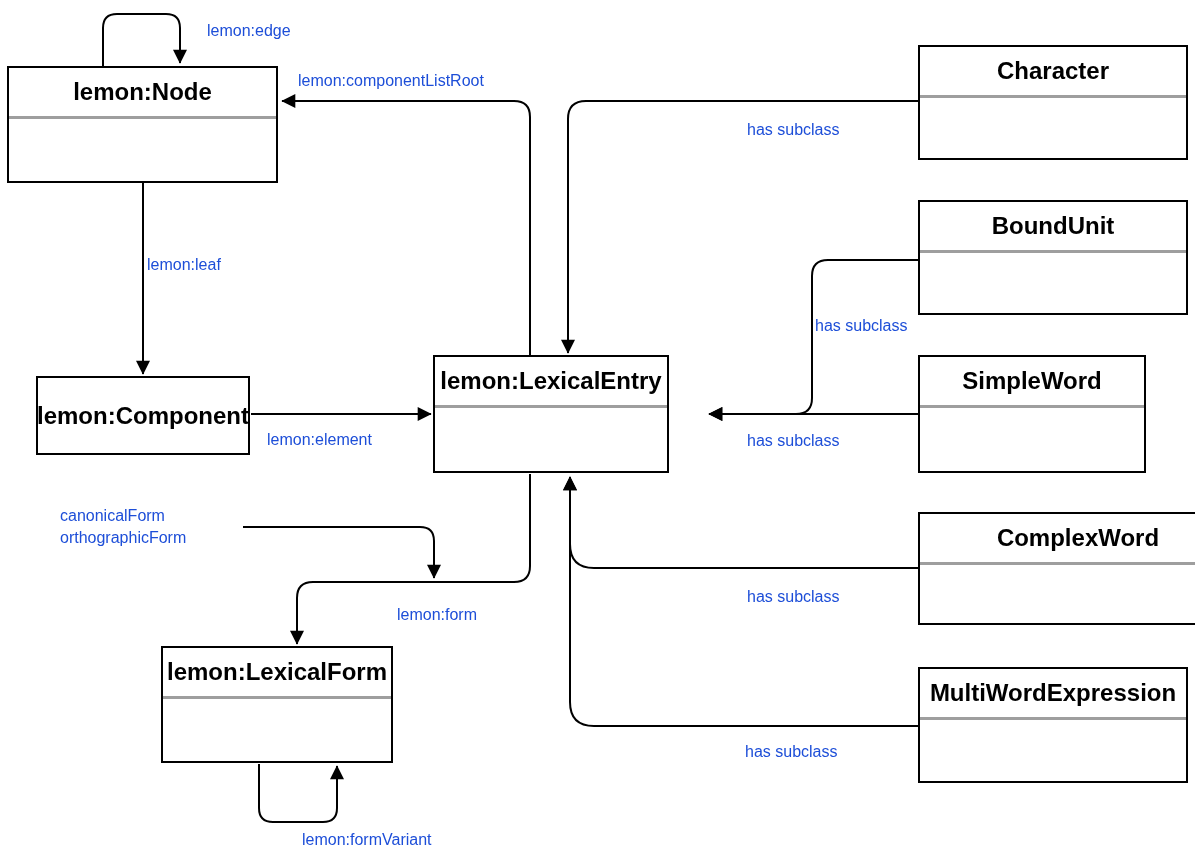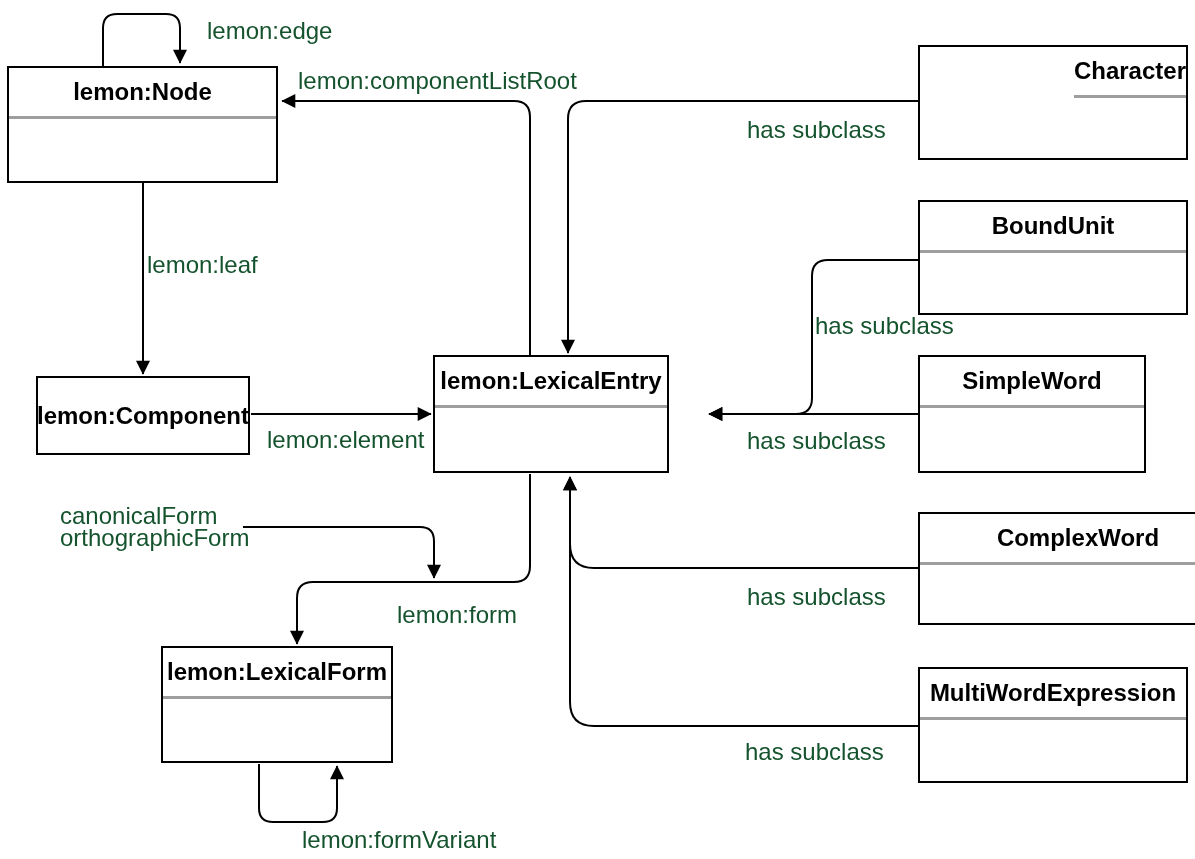--- a/index.html
+++ b/index.html
@@ -40,23 +40,23 @@
   .uml-body { flex: 1 1 auto; background: #ffffff; }
   .uml-box.single {
     align-items: center;
     justify-content: center;
     font-size: 24px;
     font-weight: bold;
     color: #000000;
   }
   .edge-label {
     position: absolute;
-    font-size: 24px;
+    font-size: 16px;
     line-height: 22px;
-    color: #14532d;
+    color: #1d4ed8;
     white-space: nowrap;
     z-index: 3;
   }
   .edge-label.right-align { text-align: left; }
 </style>
 </head>
 <body>
 
 <div class="canvas">
 
@@ -94,21 +94,21 @@
   <div class="uml-box" style="left:433px; top:355px; width:236px; height:118px;">
     <div class="uml-title">lemon:LexicalEntry</div>
     <div class="uml-body"></div>
   </div>
 
   <div class="uml-box" style="left:161px; top:646px; width:232px; height:117px;gap:46px;">
     <div class="uml-title">lemon:LexicalForm</div>
     <div class="uml-body"></div>
   </div>
 
-  <div class="uml-box" style="left:918px; top:45px; width:270px; height:115px;align-items:flex-end;">
+  <div class="uml-box" style="left:918px; top:45px; width:270px; height:115px;">
     <div class="uml-title">Character</div>
     <div class="uml-body"></div>
   </div>
 
   <div class="uml-box" style="left:918px; top:200px; width:270px; height:115px;">
     <div class="uml-title">BoundUnit</div>
     <div class="uml-body"></div>
   </div>
 
   <div class="uml-box" style="left:918px; top:355px; width:228px; height:118px;">

